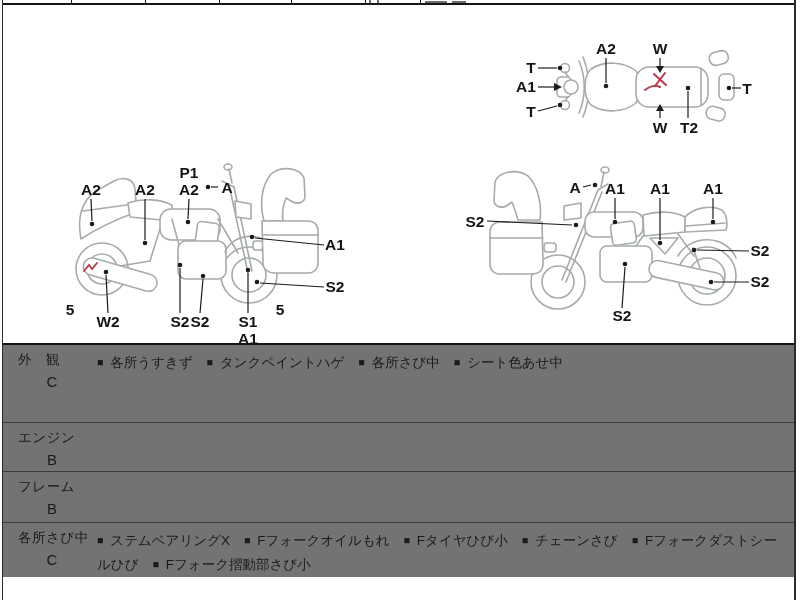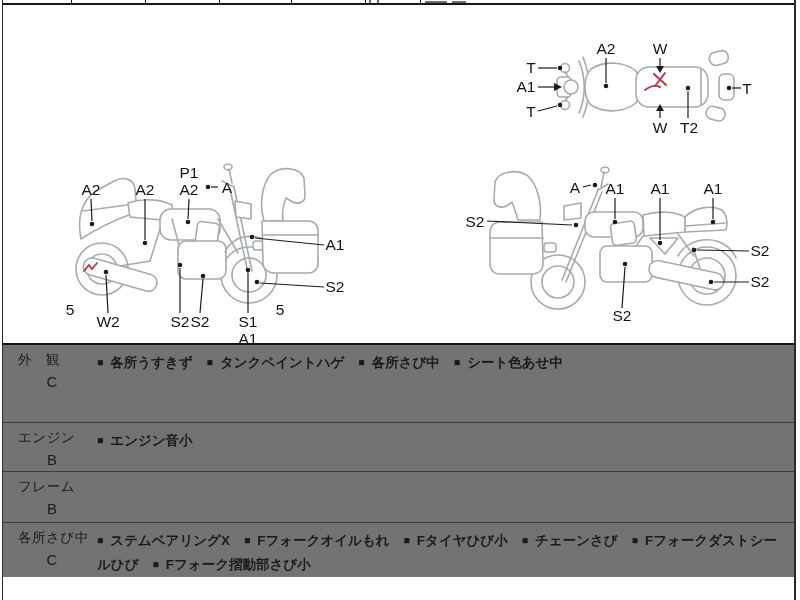--- a/index.html
+++ b/index.html
@@ -8,34 +8,34 @@
     font-family:"Liberation Sans","DejaVu Sans",sans-serif;color:#1a1a1a;
   }
   
   .vline-left{position:absolute;left:2px;top:0;bottom:0;width:1px;background:#2b2b2b;}
   .vline-right{position:absolute;left:794px;top:0;bottom:0;width:2px;background:#2b2b2b;}
   
   .top-strip{position:absolute;left:3px;top:0;width:791px;height:3px;border-bottom:2px solid #161616;}
   .top-strip .divider{position:absolute;top:0;width:1px;height:3px;background:#161616;}
   .top-strip .remnant{position:absolute;background:#6f6f6f;}
   
-  .diagram-area{position:absolute;left:3px;top:5px;width:791px;height:350px;background:#fff;}
+  .diagram-area{position:absolute;left:3px;top:5px;width:791px;height:350px;background:#fff;font-weight:bold;}
   .diagram{position:absolute;}
   svg text{font-family:"Liberation Sans","DejaVu Sans",sans-serif;font-size:15.5px;fill:#141414;}
   
   .grade-table{position:absolute;left:3px;top:343px;width:791px;border-top:2px solid #161616;background:#737373;}
   .grade-row{display:flex;border-bottom:1px solid #3c3c3c;box-sizing:border-box;}
   .row-exterior{height:78px;}
   .row-engine{height:49px;}
   .row-frame{height:51px;}
   .row-undercarriage{height:55px;}
   .label-col{width:92px;flex:none;padding:6px 0 0 15px;box-sizing:border-box;}
   .section-label{font-size:13.5px;letter-spacing:.5px;}
   .grade-value{font-size:15px;margin:4px 0 0 14px;width:40px;text-align:center;}
-  .comments{flex:1;padding:6px 8px 0 2px;font-size:13.5px;line-height:23px;font-weight:bold;}
+  .comments{flex:1;padding:6px 8px 0 2px;font-size:13.5px;line-height:23px;}
   .bullet{font-size:10.5px;margin:0 7px 0 14px;position:relative;top:-1px;}
   .comments .bullet:first-child{margin-left:0;}
   .bottom-filler{position:absolute;left:3px;top:577px;width:791px;height:23px;background:#fff;}
 </style>
 </head>
 <body>
 
 <div class="sheet">
   <div class="vline-left"></div>
   <div class="vline-right"></div>
@@ -249,21 +249,20 @@
         <div class="section-label">外　観</div>
         <div class="grade-value">C</div>
       </div>
       <div class="comments"><span class="bullet">■</span><span class="comment">各所うすきず</span><span class="bullet">■</span><span class="comment">タンクペイントハゲ</span><span class="bullet">■</span><span class="comment">各所さび中</span><span class="bullet">■</span><span class="comment">シート色あせ中</span></div>
     </div>
     <div class="grade-row row-engine">
       <div class="label-col">
         <div class="section-label">エンジン</div>
         <div class="grade-value">B</div>
       </div>
-      <div class="comments"><span class="bullet">■</span><span class="comment">エンジン音小</span></div>
     </div>
     <div class="grade-row row-frame">
       <div class="label-col">
         <div class="section-label">フレーム</div>
         <div class="grade-value">B</div>
       </div>
     </div>
     <div class="grade-row row-undercarriage">
       <div class="label-col">
         <div class="section-label">各所さび中</div>

